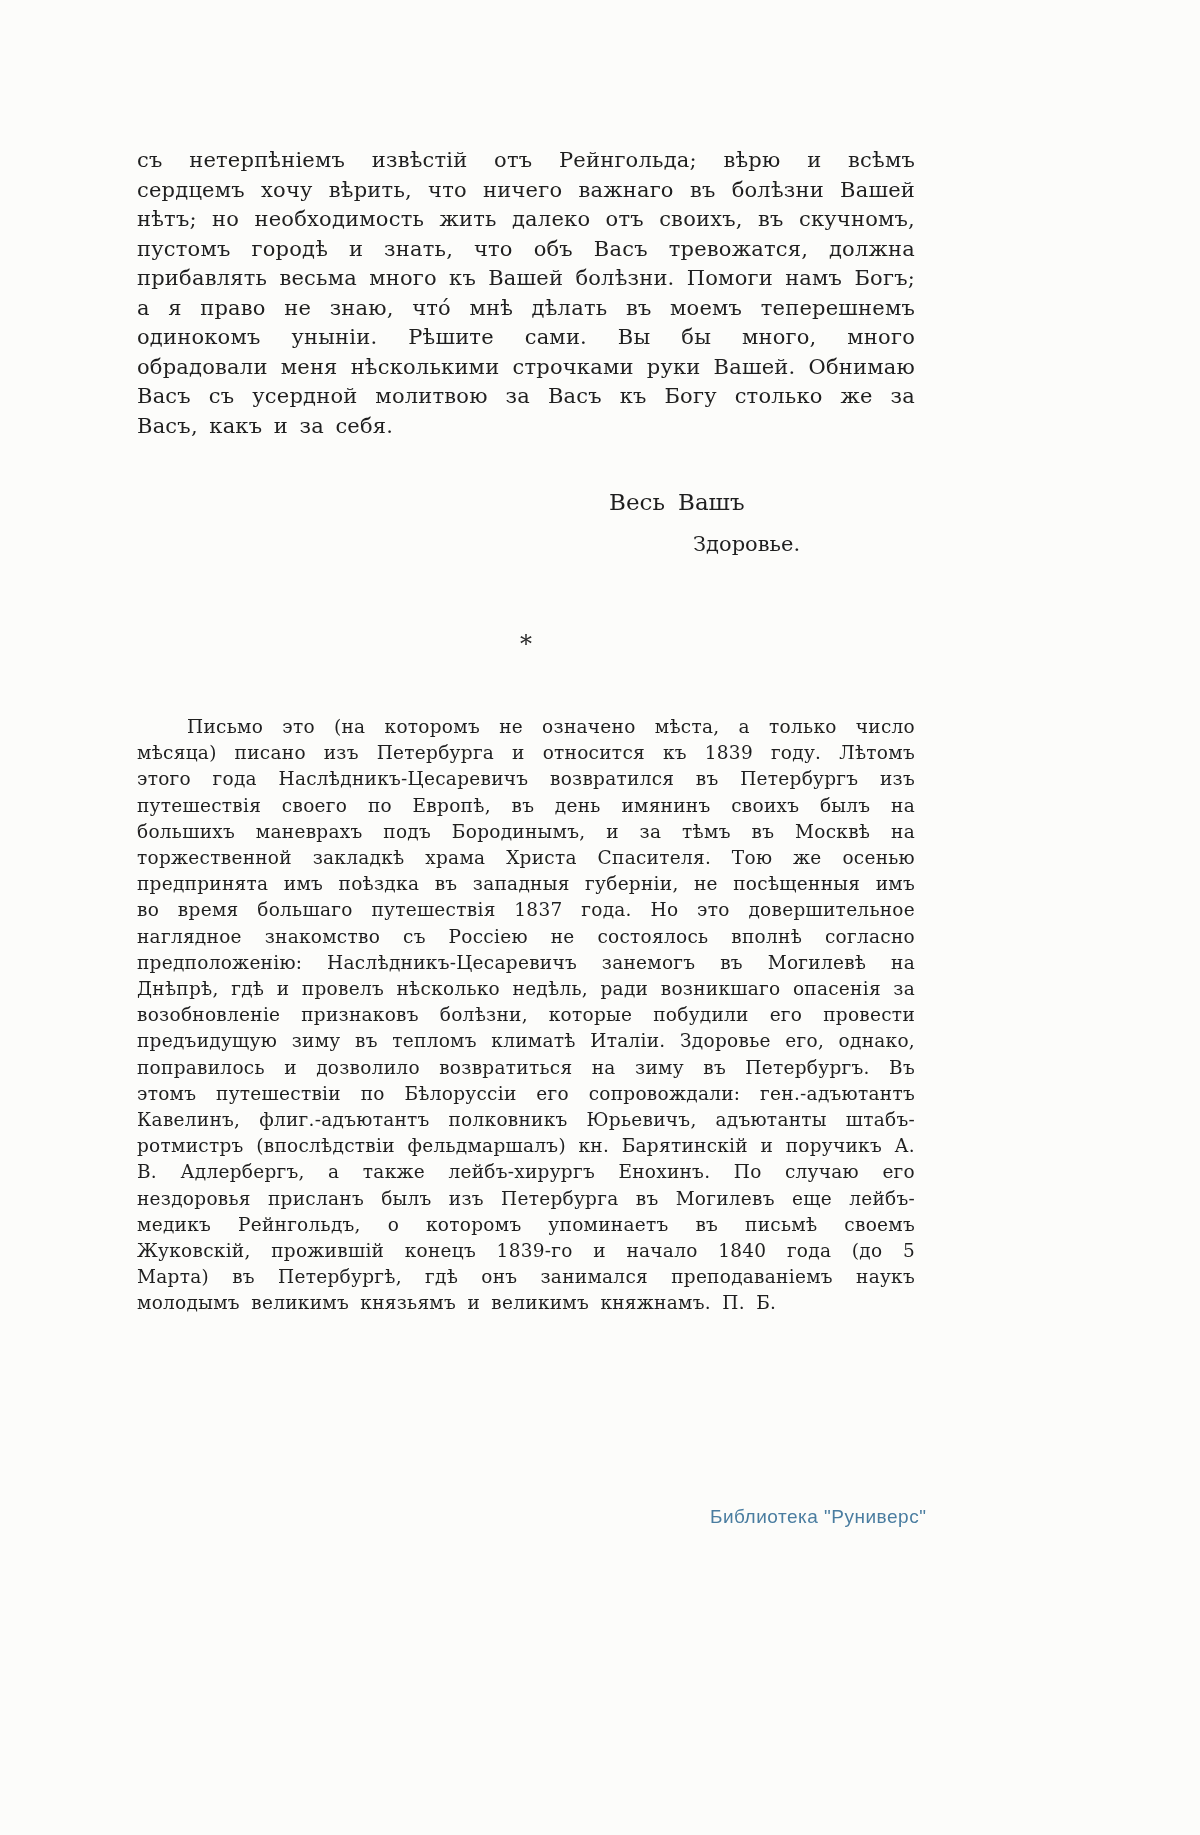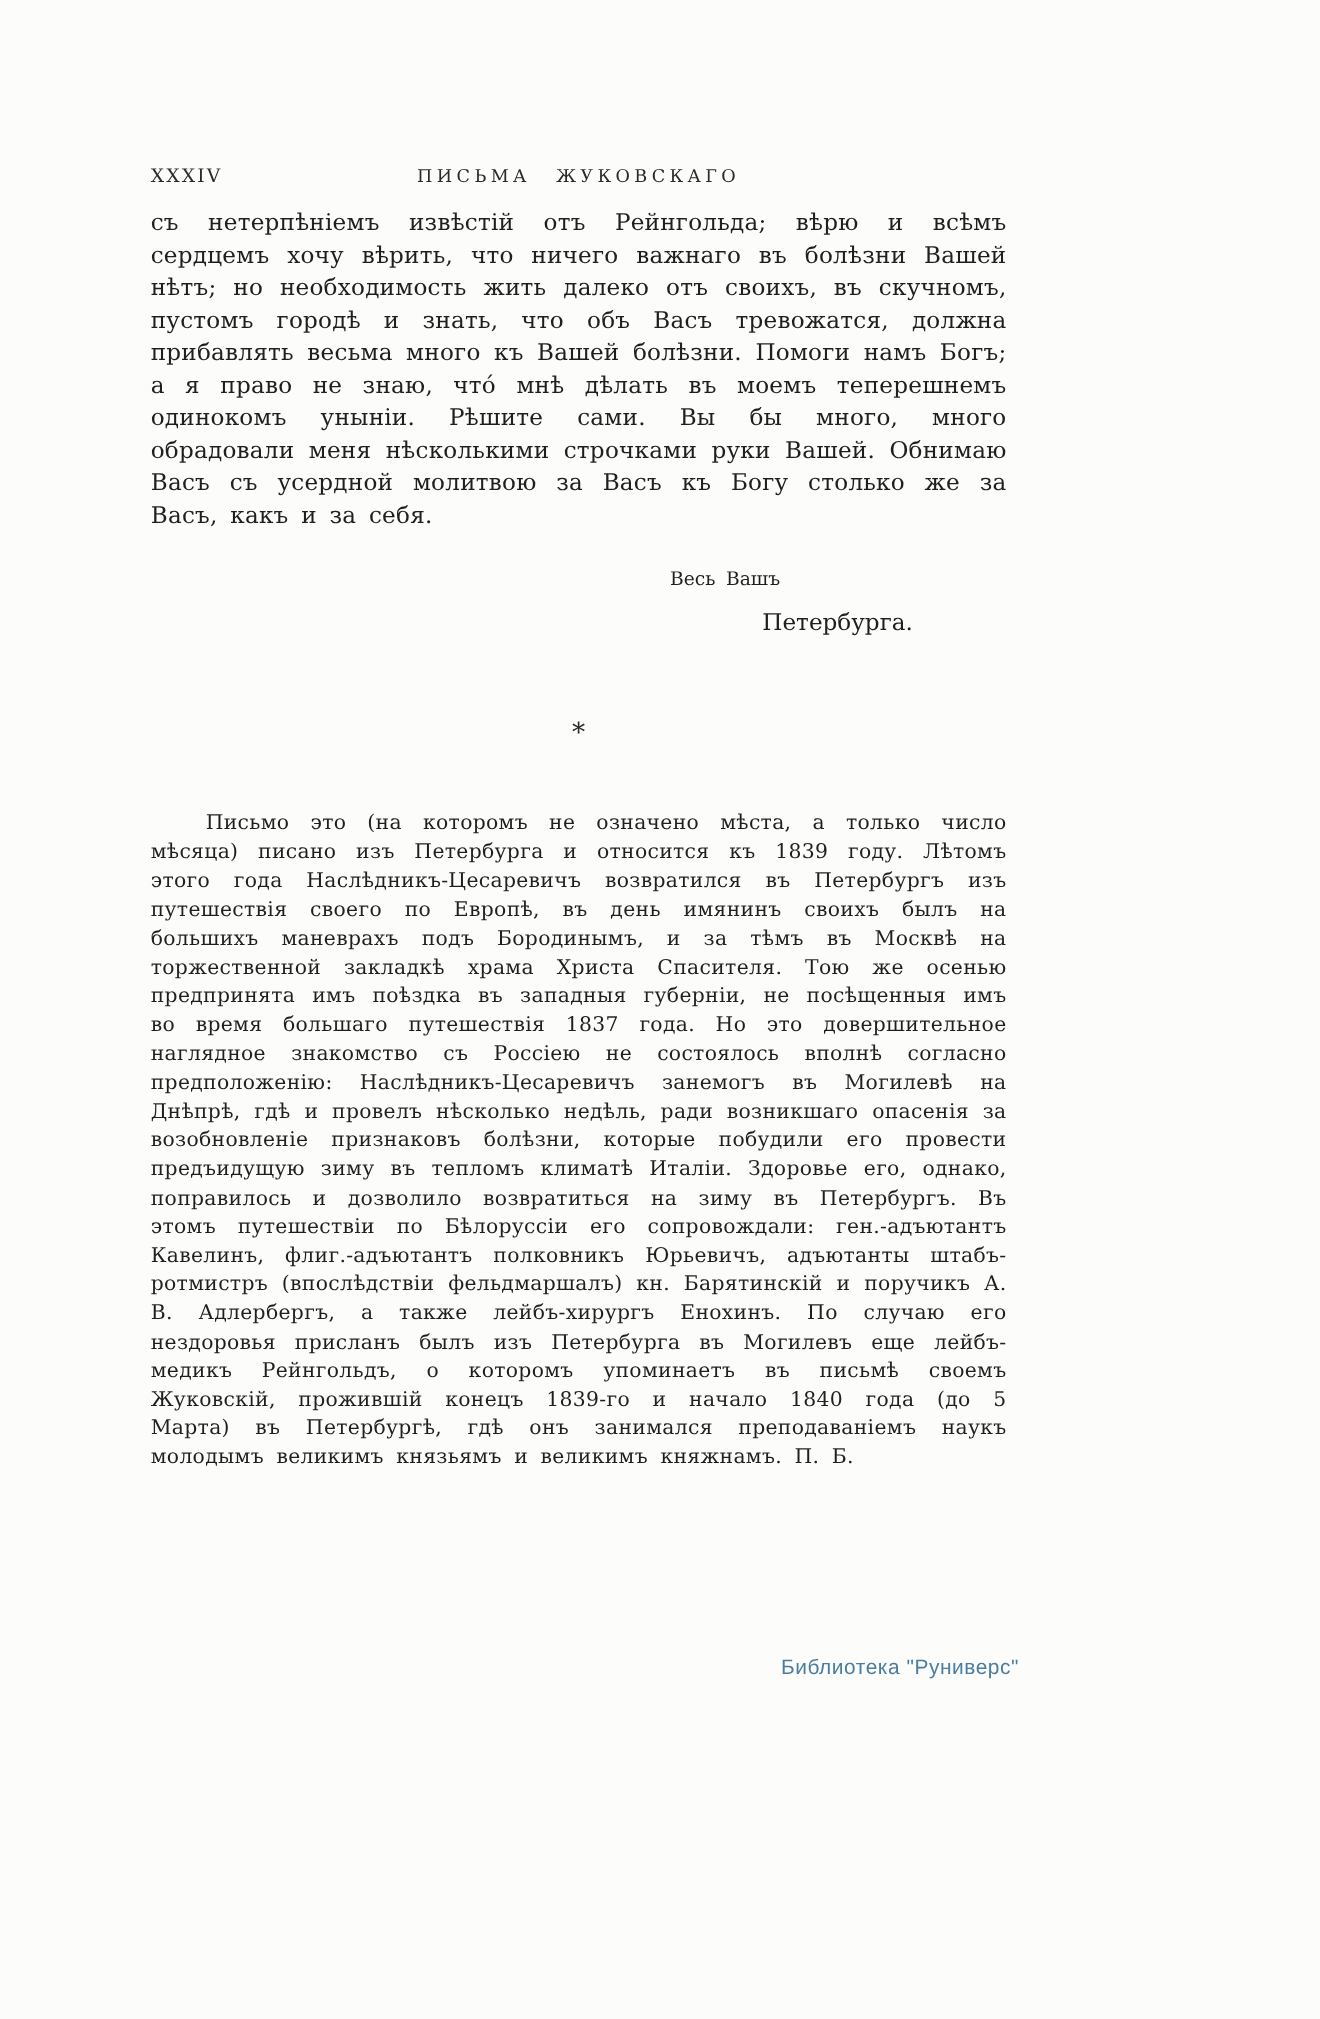--- a/index.html
+++ b/index.html
@@ -53,23 +53,23 @@
     line-height: 29.5px;
     text-align: justify;
     word-spacing: 0.22em;
     letter-spacing: 0.01em;
     hyphens: auto;
   }
   .letter-body p.indented {
     text-indent: 50px;
   }
   .closing-line {
-    margin-top: 34px;
+    margin-top: 48px;
     margin-left: 472px;
-    font-size: 17px;
+    font-size: 23px;
     word-spacing: 0.25em;
   }
   .signature-line {
     margin-top: 17px;
     margin-left: 556px;
     font-size: 21px;
   }
   .section-separator {
     margin-top: 74px;
     text-align: center;
@@ -95,29 +95,25 @@
     color: #4a7da0;
     letter-spacing: 0.5px;
   }
 </style>
 </head>
 <body>
 
 <div class="page">
   <div class="content">
 
-    <div class="page-header">
-      <span class="page-number">XXXIV</span>
-      <span class="running-title">ПИСЬМА ЖУКОВСКАГО</span>
-    </div>
 
     <div class="letter-body">
       <p>съ нетерпѣніемъ извѣстій отъ Рейнгольда; вѣрю и всѣмъ сердцемъ хочу вѣрить, что ничего важнаго въ болѣзни Вашей нѣтъ; но необходимость жить далеко отъ своихъ, въ скучномъ, пустомъ городѣ и знать, что объ Васъ тревожатся, должна прибавлять весьма много къ Вашей болѣзни. Помоги намъ Богъ; а я право не знаю, что́ мнѣ дѣлать въ моемъ теперешнемъ одинокомъ уныніи. Рѣшите сами. Вы бы много, много обрадовали меня нѣсколькими строчками руки Вашей. Обнимаю Васъ съ усердной молитвою за Васъ къ Богу столько же за Васъ, какъ и за себя.</p>
       <div class="closing-line">Весь Вашъ</div>
-      <div class="signature-line">Петербурга.</div>
+      <div class="signature-line">Здоровье.</div>
     </div>
 
     <div class="section-separator">*</div>
 
     <p class="commentary-paragraph">Письмо это (на которомъ не означено мѣста, а только число мѣсяца) писано изъ Петербурга и относится къ 1839 году. Лѣтомъ этого года Наслѣдникъ-Цесаревичъ возвратился въ Петербургъ изъ путешествія своего по Европѣ, въ день имянинъ своихъ былъ на большихъ маневрахъ подъ Бородинымъ, и за тѣмъ въ Москвѣ на торжественной закладкѣ храма Христа Спасителя. Тою же осенью предпринята имъ поѣздка въ западныя губерніи, не посѣщенныя имъ во время большаго путешествія 1837 года. Но это довершительное наглядное знакомство съ Россіею не состоялось вполнѣ согласно предположенію: Наслѣдникъ-Цесаревичъ занемогъ въ Могилевѣ на Днѣпрѣ, гдѣ и провелъ нѣсколько недѣль, ради возникшаго опасенія за возобновленіе признаковъ болѣзни, которые побудили его провести предъидущую зиму въ тепломъ климатѣ Италіи. Здоровье его, однако, поправилось и дозволило возвратиться на зиму въ Петербургъ. Въ этомъ путешествіи по Бѣлоруссіи его сопровождали: ген.-адъютантъ Кавелинъ, флиг.-адъютантъ полковникъ Юрьевичъ, адъютанты штабъ-ротмистръ (впослѣдствіи фельдмаршалъ) кн. Барятинскій и поручикъ А. В. Адлербергъ, а также лейбъ-хирургъ Енохинъ. По случаю его нездоровья присланъ былъ изъ Петербурга въ Могилевъ еще лейбъ-медикъ Рейнгольдъ, о которомъ упоминаетъ въ письмѣ своемъ Жуковскій, прожившій конецъ 1839-го и начало 1840 года (до 5 Марта) въ Петербургѣ, гдѣ онъ занимался преподаваніемъ наукъ молодымъ великимъ князьямъ и великимъ княжнамъ. П. Б.</p>
 
   </div>
 
   <div class="library-watermark">Библиотека "Руниверс"</div>
 </div>

